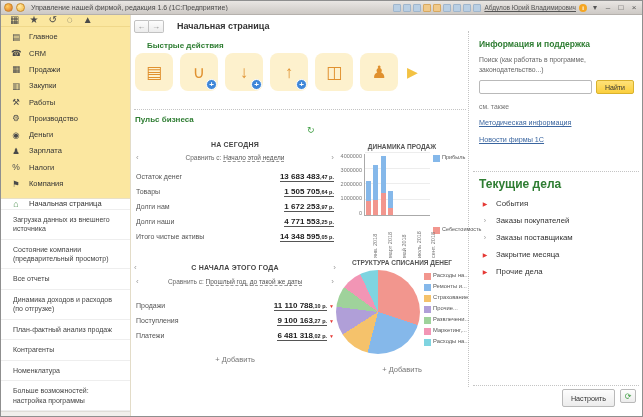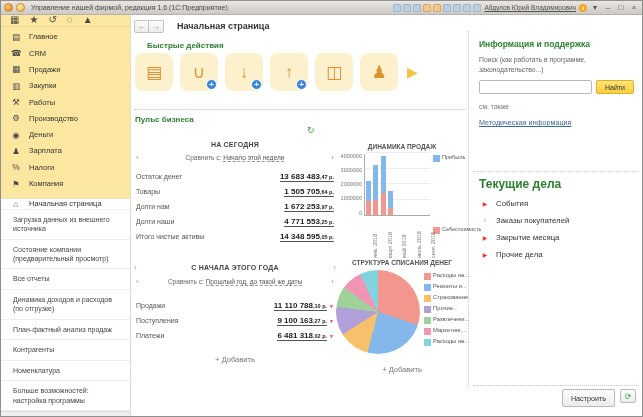--- a/index.html
+++ b/index.html
@@ -442,35 +442,40 @@
 
   <div class="rpanel">
     <div class="rp-title">Информация и поддержка</div>
     <div class="rp-hint">Поиск (как работать в программе, законодательство...)</div>
     <div class="searchrow">
       <input value="" style="">
       <div class="findbtn">Найти</div>
     </div>
     <div class="seealso">см. также</div>
     <span class="rlink">Методическая информация</span>
+    <span class="rlink">Новости фирмы 1С</span>
   </div>
 
   <div class="dotted-h" style="left:472px; top:170px; width:166px;"></div>
 
   <div class="todo">
     <div class="todo-title">Текущие дела</div>
     <div class="todoitem">
         <span class="mark red">▶</span>
         <span class="tlbl">События</span>
       </div>
     <div class="todoitem">
         <span class="mark gray">›</span>
         <span class="tlbl">Заказы покупателей</span>
       </div>
     <div class="todoitem">
+        <span class="mark gray">›</span>
+        <span class="tlbl">Заказы поставщикам</span>
+      </div>
+    <div class="todoitem">
         <span class="mark red">▶</span>
         <span class="tlbl">Закрытие месяца</span>
       </div>
     <div class="todoitem">
         <span class="mark red">▶</span>
         <span class="tlbl">Прочие дела</span>
       </div>
   </div>
 
   <div class="dotted-h" style="left:472px; top:384px; width:166px;"></div>

